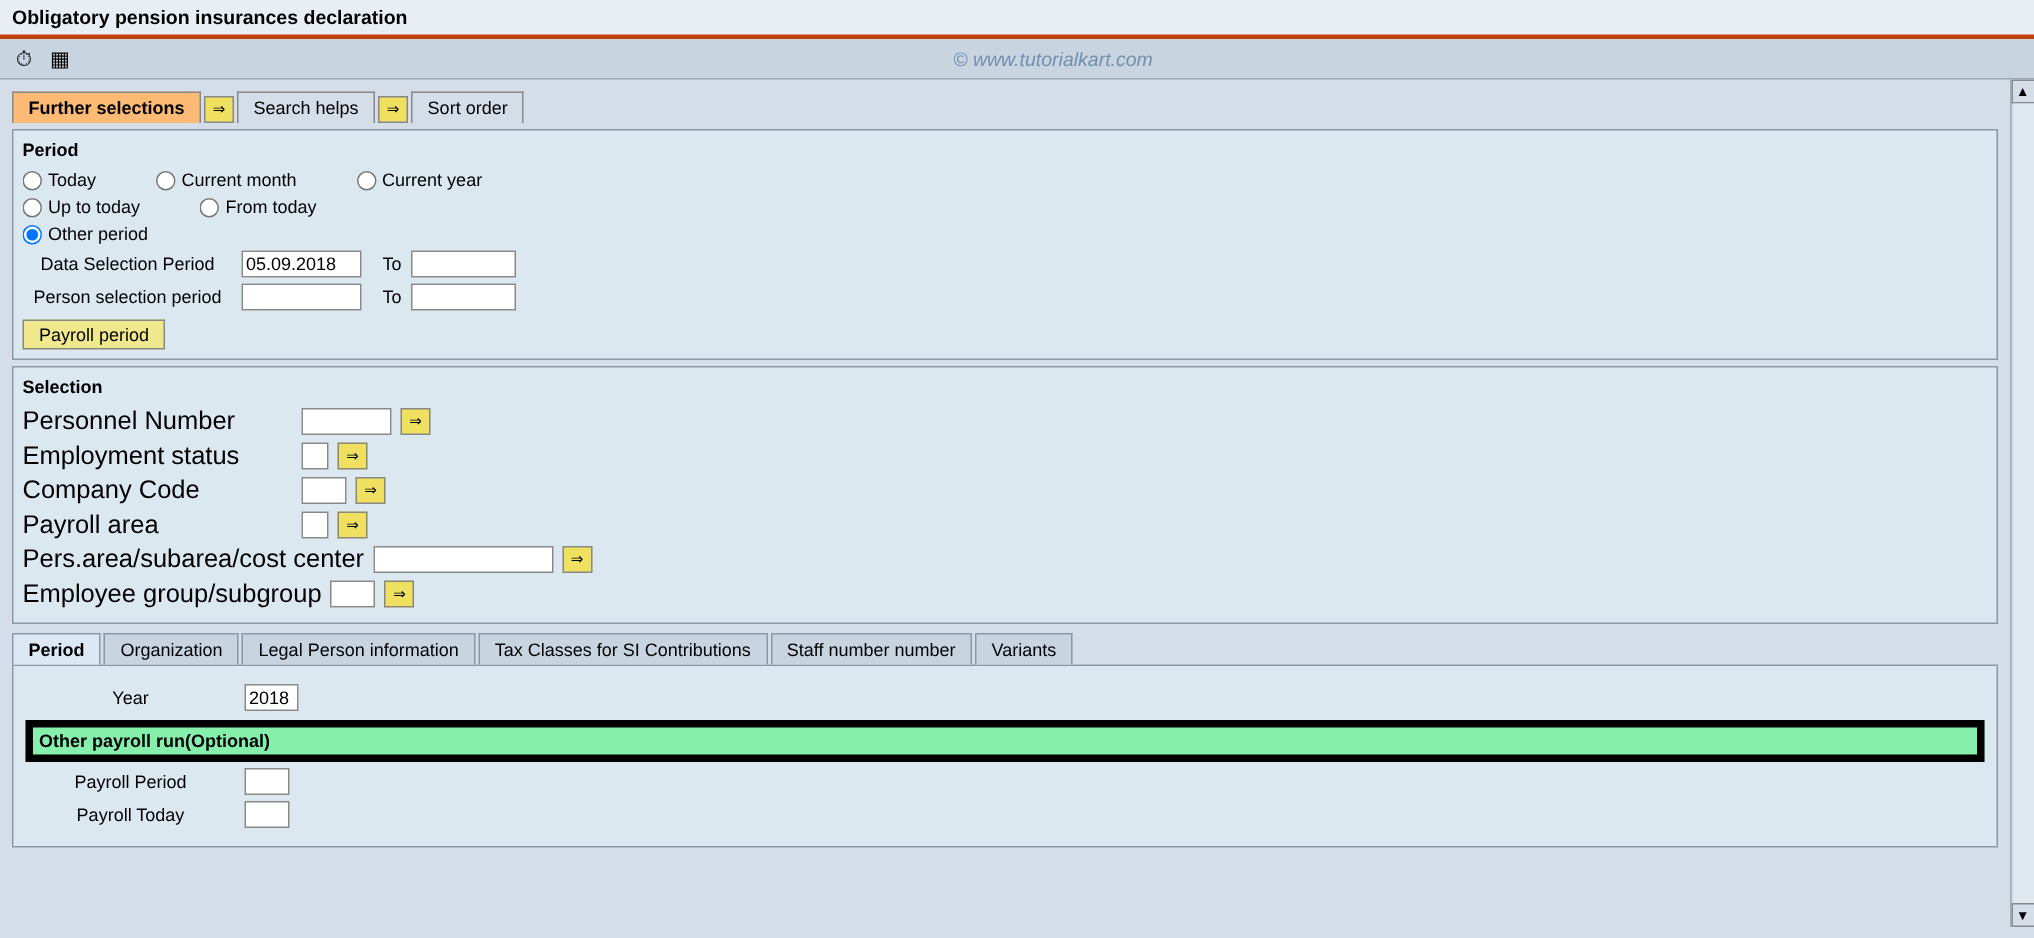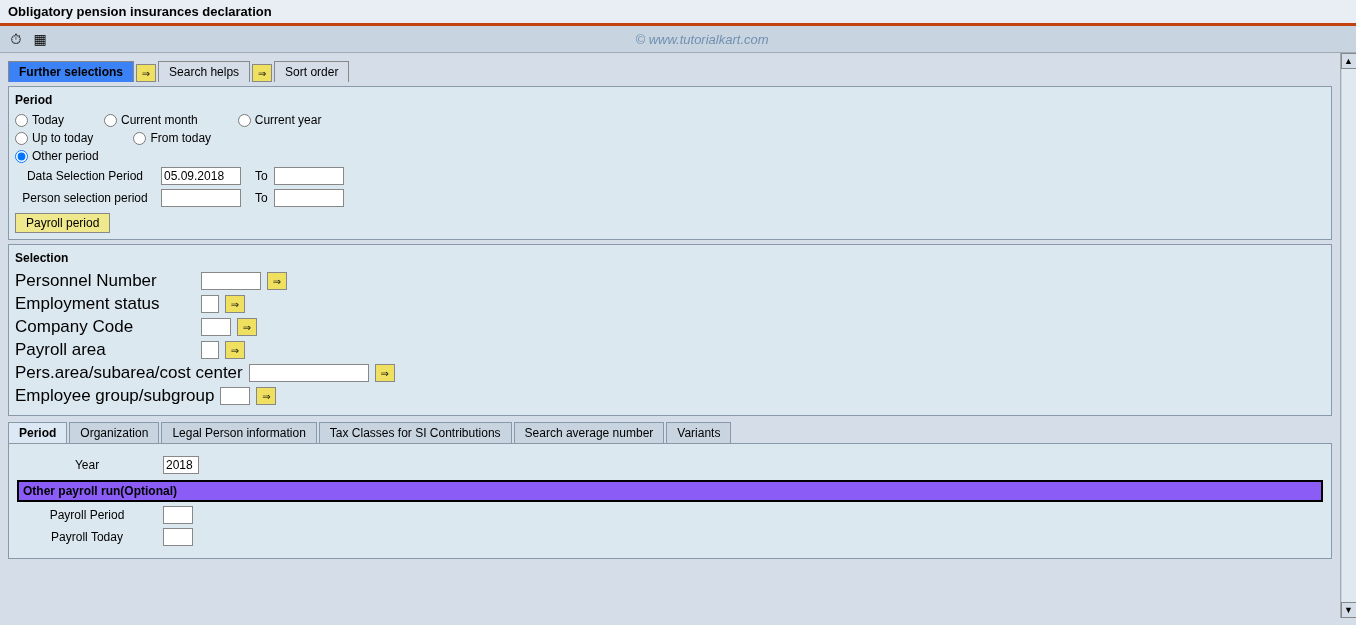--- a/index.html
+++ b/index.html
@@ -78,21 +78,21 @@
     }
     .section-tab {
       padding: 3px 10px;
       border: 1px solid #888;
       cursor: pointer;
       font-size: 12px;
       background: #d4dde8;
       border-bottom: none;
     }
     .section-tab.active {
-      background: #3b82f6;
+      background: #fdba74;
       font-weight: bold;
     }
 
     
     .panel {
       border: 1px solid #8899aa;
       background: #dce8f0;
       margin: 4px;
       padding: 6px;
     }
@@ -188,22 +188,22 @@
     .bottom-tab.active {
       background: #dce8f4;
       font-weight: bold;
     }
     .bottom-panel {
       border: 1px solid #8899aa;
       background: #dce8f0;
       padding: 8px;
     }
     .sub-panel-title {
-      background: #8b5cf6;
-      border: 2px solid #000000;
+      background: #86efac;
+      border: 5px solid #000000;
       font-weight: bold;
       padding: 2px 4px;
       margin: 6px 0 4px 0;
     }
   </style>
 </head>
 <body>
 
 <div class="title-bar">
   <span>Obligatory pension insurances declaration</span>
@@ -320,21 +320,21 @@
         <span class="arrow-icon">⇒</span>
       </div>
     </div>
 
     <div class="bottom-tabs-container">
       <div class="bottom-tabs">
         <button class="bottom-tab active">Period</button>
         <button class="bottom-tab">Organization</button>
         <button class="bottom-tab">Legal Person information</button>
         <button class="bottom-tab">Tax Classes for SI Contributions</button>
-        <button class="bottom-tab">Search average number</button>
+        <button class="bottom-tab">Staff number number</button>
         <button class="bottom-tab">Variants</button>
       </div>
       <div class="bottom-panel">
         <div class="field-row">
           <span class="field-label">Year</span>
           <input class="field-input" style="width: 36px;" type="text" value="2018">
         </div>
         <div class="sub-panel-title">Other payroll run(Optional)</div>
         <div class="field-row">
           <span class="field-label">Payroll Period</span>

